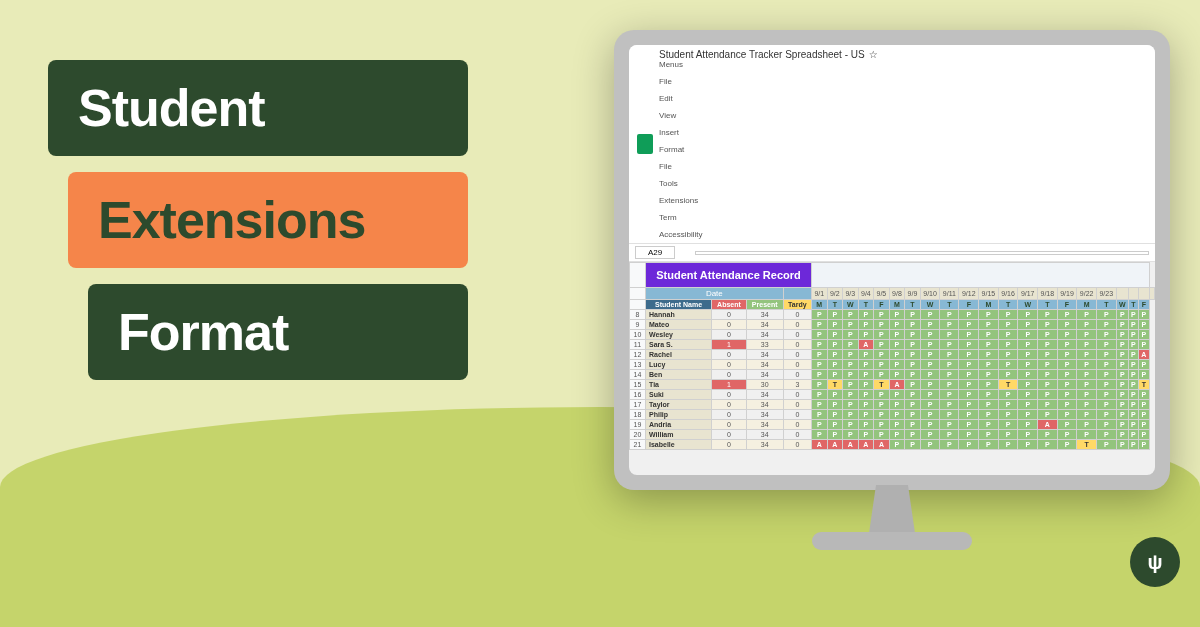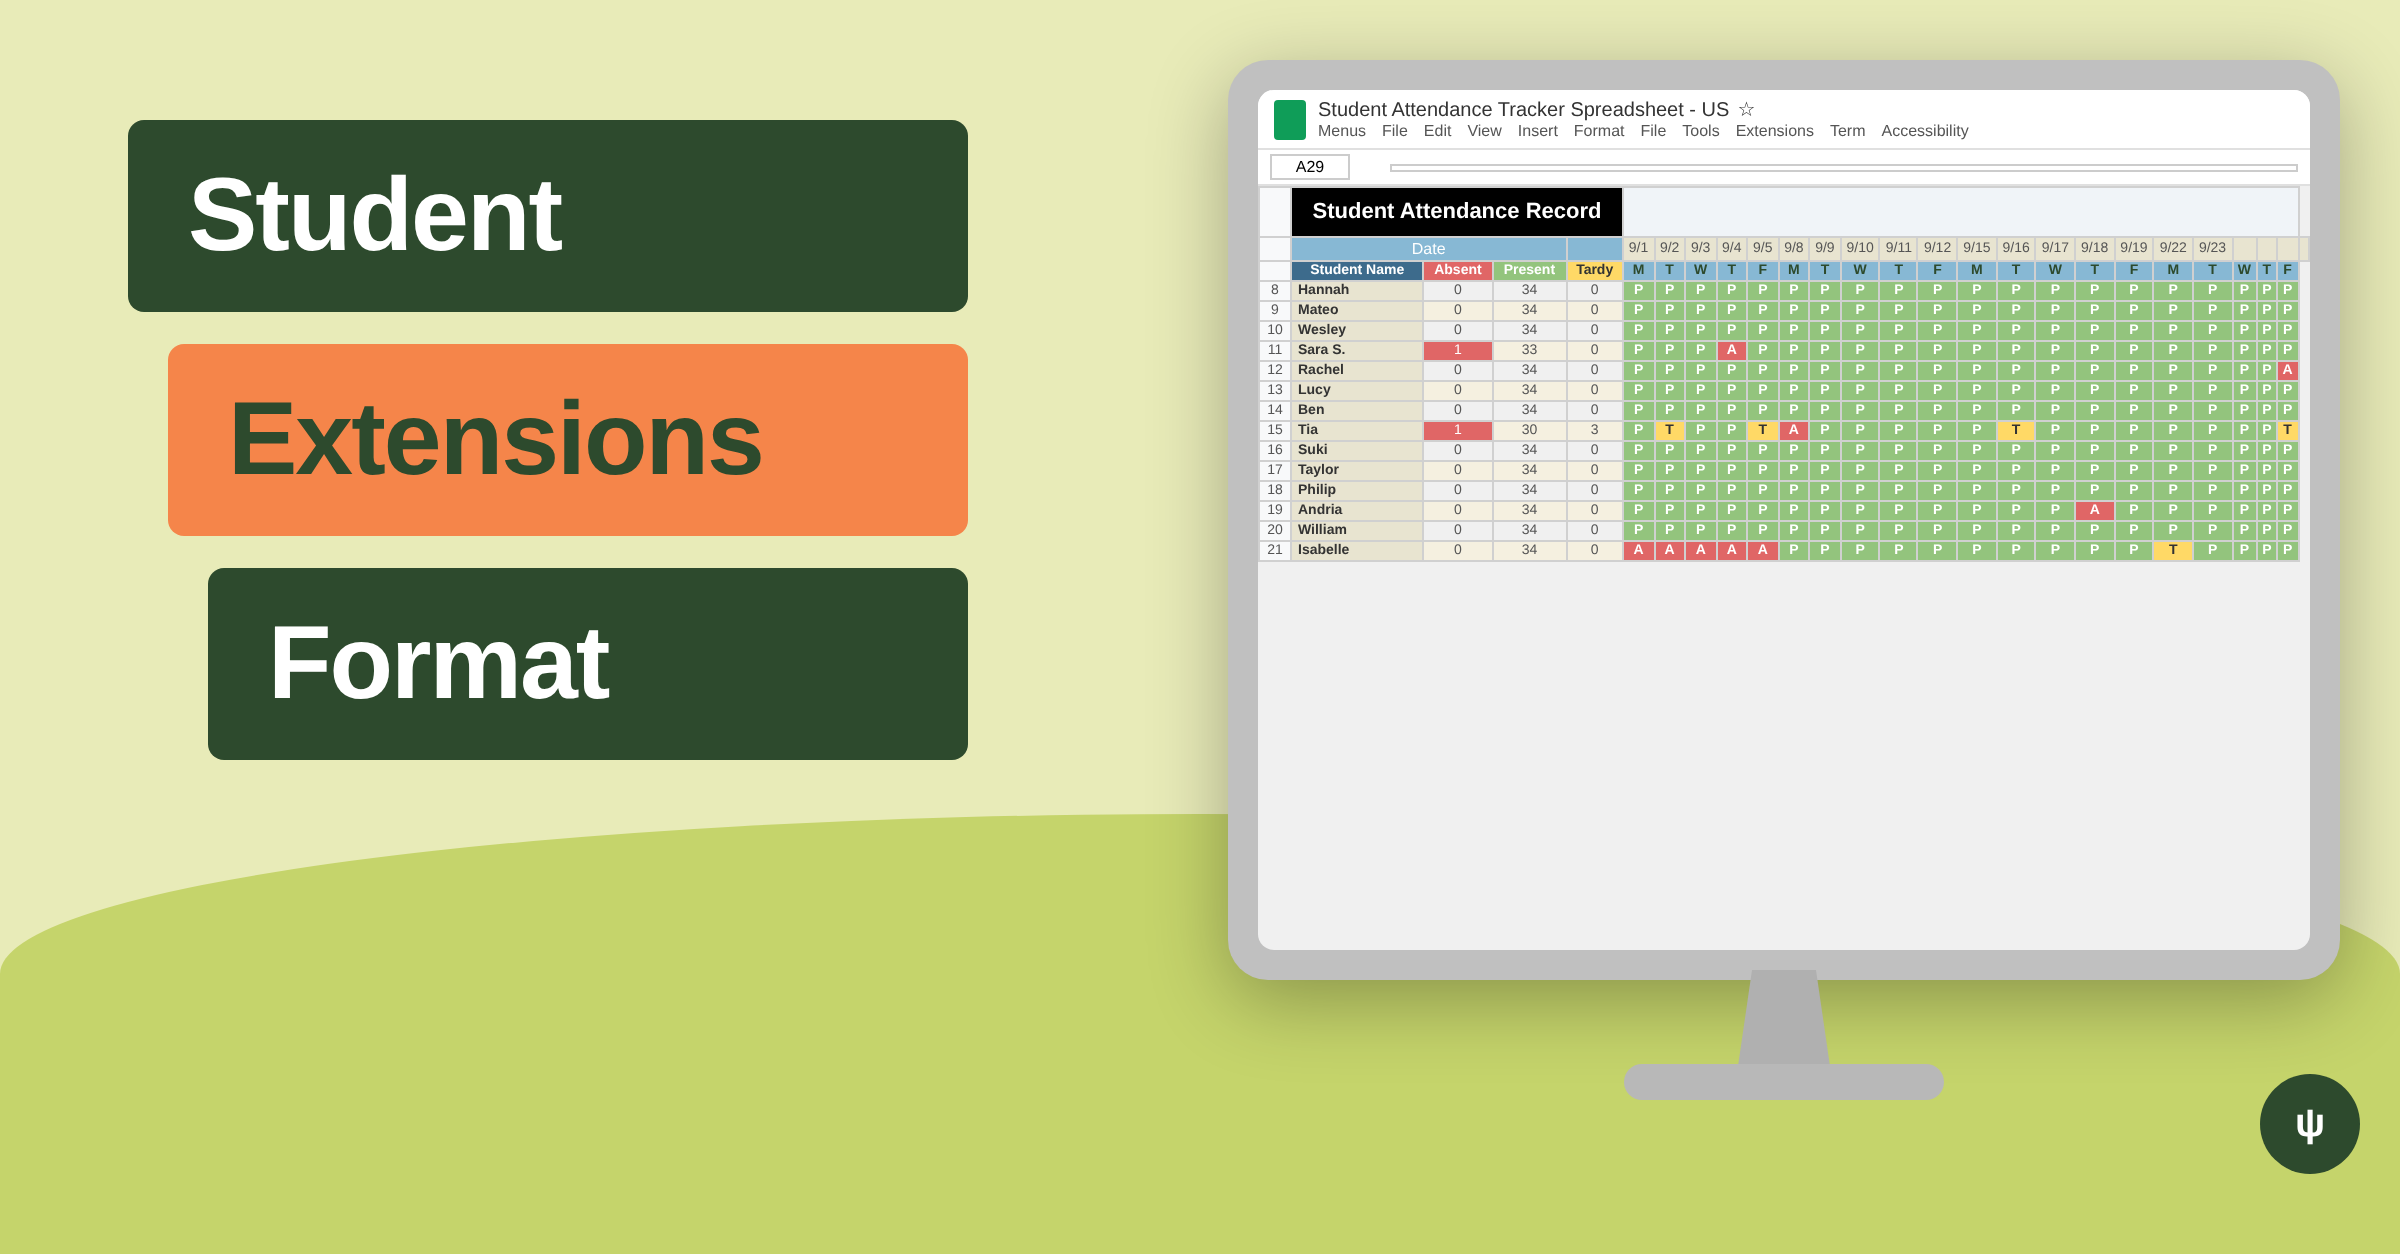--- a/index.html
+++ b/index.html
@@ -20,21 +20,21 @@
       left: 0;
       width: 100%;
       height: 220px;
       background-color: #c5d46b;
       border-radius: 50% 50% 0 0 / 80px 80px 0 0;
     }
 
     
     .left-panel {
       position: absolute;
-      left: 64px;
+      left: 48px;
       top: 60px;
       width: 420px;
       display: flex;
       flex-direction: column;
       gap: 16px;
     }
 
     .title-box-dark {
       background-color: #2d4a2d;
       padding: 18px 30px;
@@ -169,20 +169,21 @@
       font-size: 10px;
       color: #333;
       font-weight: 500;
     }
 
     .sheets-menu-row {
       display: flex;
       gap: 8px;
       font-size: 8px;
       color: #555;
+      flex-direction: column;
     }
 
     .sheets-format-bar {
       background: #fff;
       padding: 2px 6px;
       display: flex;
       align-items: center;
       gap: 20px;
       border-bottom: 1px solid #e0e0e0;
       font-size: 8px;
@@ -215,21 +216,21 @@
 
     .ss-table th, .ss-table td {
       border: 1px solid #d0d0d0;
       padding: 1px 2px;
       text-align: center;
       white-space: nowrap;
     }
 
     
     .header-title-row td {
-      background: #000000;
+      background: #6d28d9;
       color: #fff;
       font-weight: bold;
       font-size: 11px;
       text-align: center;
       padding: 6px;
     }
 
     .header-term-row td {
       background: #87b8d4;
       color: #fff;

